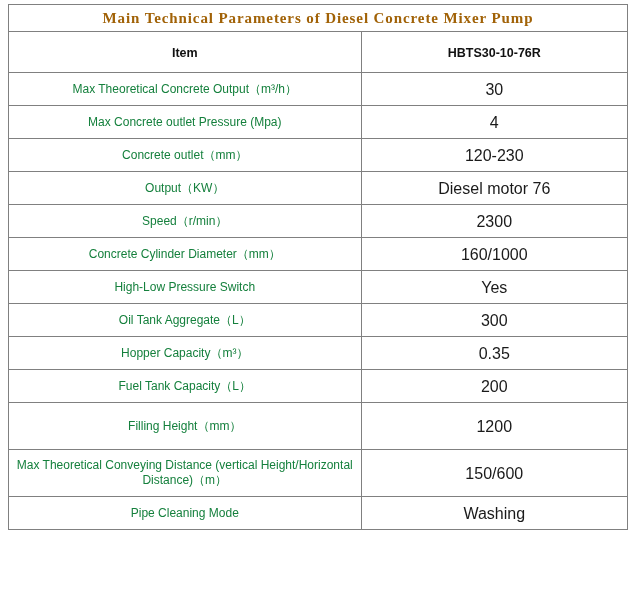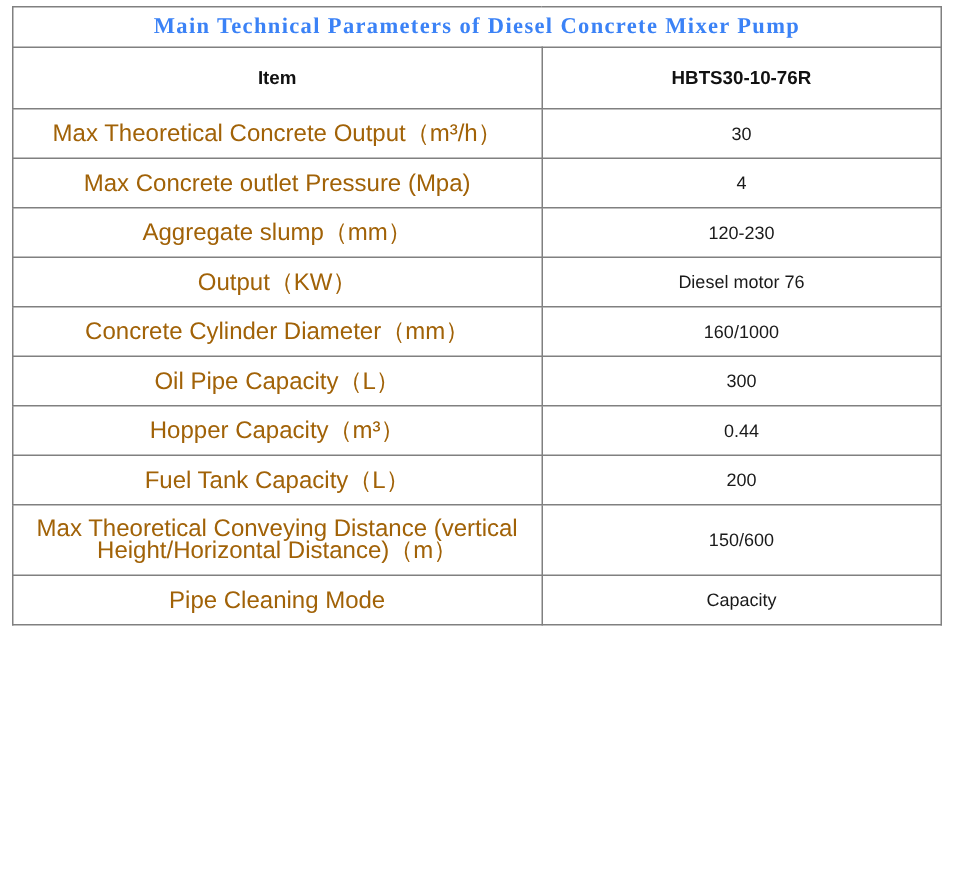--- a/index.html
+++ b/index.html
@@ -32,49 +32,49 @@
     padding: 0;
     vertical-align: middle;
   }
   .title-cell {
     border: 1px solid #808080;
     text-align: center;
     height: 26px;
     padding: 2px 0 4px 0;
   }
   .title-text {
-    color: #3b82f6;
+    color: #a16207;
     font-family: "Liberation Serif", serif;
     font-size: 15px;
     font-weight: bold;
     letter-spacing: 0.9px;
     white-space: nowrap;
   }
   .hdr-cell {
     text-align: center;
     height: 40px;
   }
   .hdr-text {
     font-size: 12.5px;
     font-weight: bold;
     color: #111111;
   }
   .row-cell {
     text-align: center;
     height: 32px;
   }
   .row-label {
-    font-size: 16px;
-    color: #a16207;
+    font-size: 12px;
+    color: #15803d;
     line-height: 15px;
     padding: 0 4px;
     display: block;
   }
   .row-value {
-    font-size: 12px;
+    font-size: 16px;
     color: #1a1a1a;
     line-height: 15px;
     padding: 0 4px;
     display: block;
   }
   .col-item { width: 352px; }
   .col-val { width: 266px; }
   .tall { height: 46px; }
 </style>
 </head>
@@ -112,77 +112,101 @@
       <tr>
         <td class="row-cell">
           <span class="row-label">Max Concrete outlet Pressure (Mpa)</span>
         </td>
         <td class="row-cell">
           <span class="row-value">4</span>
         </td>
       </tr>
       <tr>
         <td class="row-cell">
-          <span class="row-label">Aggregate slump（mm）</span>
+          <span class="row-label">Concrete outlet（mm）</span>
         </td>
         <td class="row-cell">
           <span class="row-value">120-230</span>
         </td>
       </tr>
       <tr>
         <td class="row-cell">
           <span class="row-label">Output（KW）</span>
         </td>
         <td class="row-cell">
           <span class="row-value">Diesel motor 76</span>
         </td>
       </tr>
       <tr>
         <td class="row-cell">
+          <span class="row-label">Speed（r/min）</span>
+        </td>
+        <td class="row-cell">
+          <span class="row-value">2300</span>
+        </td>
+      </tr>
+      <tr>
+        <td class="row-cell">
           <span class="row-label">Concrete Cylinder Diameter（mm）</span>
         </td>
         <td class="row-cell">
           <span class="row-value">160/1000</span>
         </td>
       </tr>
       <tr>
         <td class="row-cell">
-          <span class="row-label">Oil Pipe Capacity（L）</span>
+          <span class="row-label">High-Low Pressure Switch</span>
+        </td>
+        <td class="row-cell">
+          <span class="row-value">Yes</span>
+        </td>
+      </tr>
+      <tr>
+        <td class="row-cell">
+          <span class="row-label">Oil Tank Aggregate（L）</span>
         </td>
         <td class="row-cell">
           <span class="row-value">300</span>
         </td>
       </tr>
       <tr>
         <td class="row-cell">
           <span class="row-label">Hopper Capacity（m³）</span>
         </td>
         <td class="row-cell">
-          <span class="row-value">0.44</span>
+          <span class="row-value">0.35</span>
         </td>
       </tr>
       <tr>
         <td class="row-cell">
           <span class="row-label">Fuel Tank Capacity（L）</span>
         </td>
         <td class="row-cell">
           <span class="row-value">200</span>
         </td>
       </tr>
       <tr>
         <td class="row-cell tall">
+          <span class="row-label">Filling Height（mm）</span>
+        </td>
+        <td class="row-cell tall">
+          <span class="row-value">1200</span>
+        </td>
+      </tr>
+      <tr>
+        <td class="row-cell tall">
           <span class="row-label">Max Theoretical Conveying Distance (vertical Height/Horizontal Distance)（m）</span>
         </td>
         <td class="row-cell tall">
           <span class="row-value">150/600</span>
         </td>
       </tr>
       <tr>
         <td class="row-cell">
           <span class="row-label">Pipe Cleaning Mode</span>
         </td>
         <td class="row-cell">
-          <span class="row-value">Capacity</span>
+          <span class="row-value">Washing</span>
         </td>
       </tr>
     </tbody>
   </table>
 </div>
 
 </body></html>

